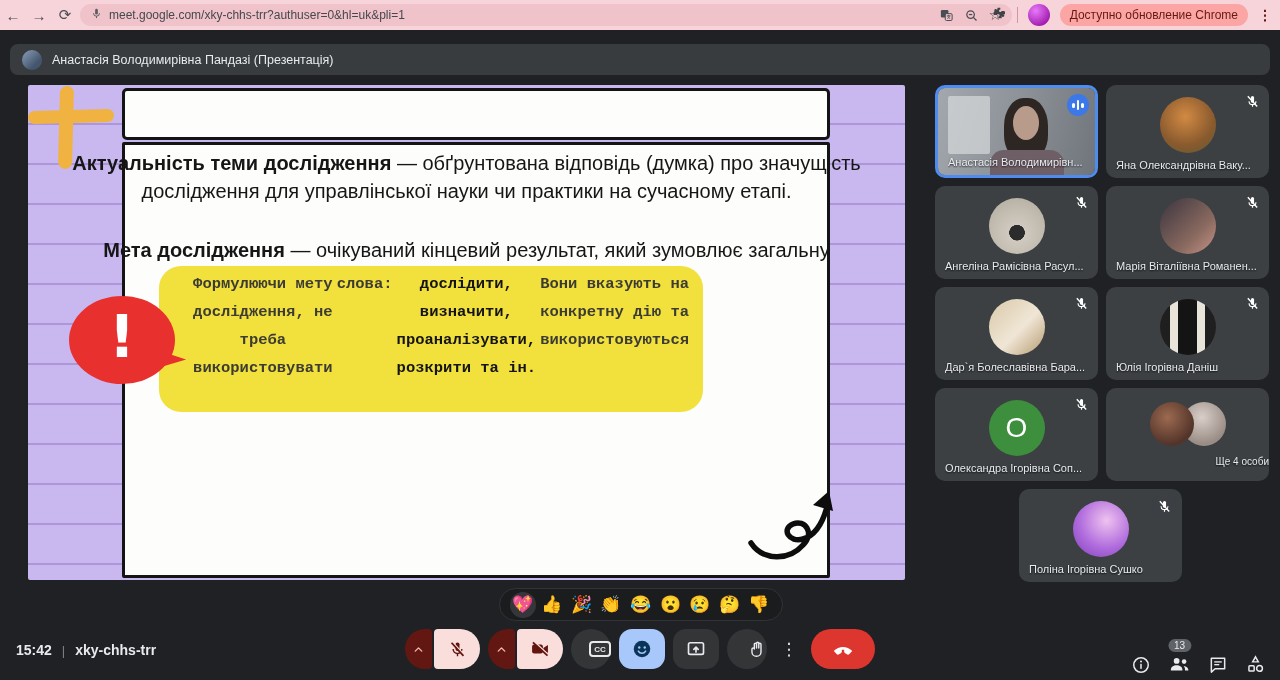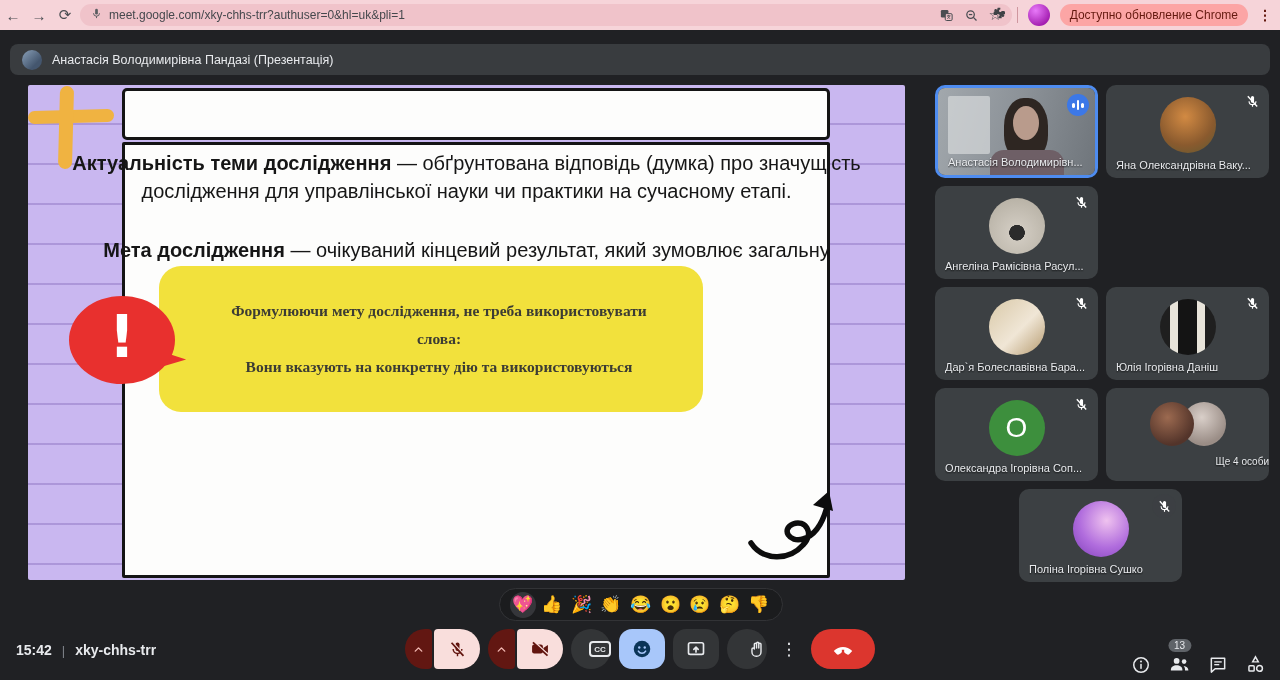--- a/index.html
+++ b/index.html
@@ -29,21 +29,21 @@
            background-image:repeating-linear-gradient(180deg, transparent 0 38px, rgba(105,75,165,.30) 38px 40px); border-radius:2px; }
   .cross-h { position:absolute; left:0px; top:25px; width:86px; height:13px; background:#f0b341; border-radius:7px; transform:rotate(-1.5deg); }
   .cross-v { position:absolute; left:31px; top:1px; width:14px; height:83px; background:#f0b341; border-radius:7px; transform:rotate(1.5deg); }
   .slide-head { position:absolute; left:94px; top:3px; width:708px; height:52px; background:#fdfdfc; border:3px solid #141414; border-radius:5px; }
   .slide-main { position:absolute; left:94px; top:57px; width:708px; height:436px; background:#fdfdfc; border:3px solid #141414; border-radius:2px; }
   .sl-p { position:absolute; left:8px; right:8px; text-align:center; font-size:20px; line-height:28px; color:#161616;margin-top:9px; }
   .sl-p1 { top:55px; }
   .sl-p2 { top:142px; }
   .sl-p b { font-weight:bold; }
   .warn-box { position:absolute; left:131px; top:181px; width:544px; height:146px; background:#f2e13c; border-radius:22px;
-              display:flex; flex-direction:column; justify-content:center; text-align:center; font-family:Liberation Serif, serif;
+              display:flex; flex-direction:row; justify-content:center; text-align:center; font-family:Liberation Mono, monospace;
               font-size:15.5px; line-height:28px; font-weight:700; color:#3c3c34; padding:4px 14px 4px 30px; }
   .warn-box .w-strong { color:#141414; font-weight:800; }
   .alert-bubble { position:absolute; left:41px; top:211px; width:106px; height:88px; background:#e8302e; border-radius:50%;
                   display:flex; align-items:center; justify-content:center; }
   .alert-bubble .bang { color:#fff; font-size:58px; font-weight:800; font-family:"DejaVu Sans",sans-serif; line-height:1; padding-bottom:6px; }
   .bubble-tail { position:absolute; left:130px; top:270px; width:0; height:0; border-left:26px solid #e8302e; border-bottom:18px solid transparent; transform:rotate(18deg); }
   .doodle-arrow { position:absolute; left:717px; top:390px; }
 
   
   .tile { position:absolute; width:163px; height:93px; background:#3c4043; border-radius:10px; overflow:hidden; cursor:pointer; }
@@ -155,20 +155,21 @@
     <div class="cross-v"></div>
     <div class="slide-head"></div>
     <div class="slide-main"></div>
 
     <p class="sl-p sl-p1"><b>Актуальність теми дослідження</b><span> — обґрунтована відповідь (думка) про значущість дослідження для управлінської науки чи практики на сучасному етапі.</span></p>
     <p class="sl-p sl-p2"><b>Мета дослідження</b><span> — очікуваний кінцевий результат, який зумовлює загальну спрямованість і логіку дослідження (одне речення</span></p>
 
     <div class="warn-box">
       <div>Формулюючи мету дослідження, не треба використовувати</div>
       <div>слова:</div>
+      <div class="w-strong">дослідити, визначити, проаналізувати, розкрити та ін.</div>
       <div>Вони вказують на конкретну дію та використовуються</div>
     </div>
     <div class="bubble-tail"></div>
     <div class="alert-bubble">
       <span class="bang">!</span>
     </div>
 
     <div class="doodle-arrow">
       <svg width="100" height="95" viewBox="0 0 100 95">
         <path d="M6 68 C18 86 44 86 58 70 C70 58 60 44 48 49 C36 54 44 68 58 64 C72 60 79 45 83 28" fill="none" stroke="#0d0d0d" stroke-width="5.5" stroke-linecap="round"></path>
@@ -211,20 +212,32 @@
       <svg width="15" height="15" viewBox="0 0 24 24">
           <rect x="9.5" y="3" width="5" height="11" rx="2.5" fill="#fff"></rect>
           <path d="M6.5 11.5a5.5 5.5 0 0 0 11 0" fill="none" stroke="#fff" stroke-width="1.8"></path>
           <line x1="12" y1="17" x2="12" y2="20.5" stroke="#fff" stroke-width="1.8"></line>
           <line x1="4.5" y1="3.5" x2="19.5" y2="20" stroke="#fff" stroke-width="2.2"></line>
         </svg>
     </div>
     <div class="tile-name">Ангеліна Рамісівна Расул...</div>
   </div>
 
+  <div class="tile" style="left:1106px; top:186px;">
+    <div class="avatar av-maria"></div>
+    <div class="mic-off-badge">
+      <svg width="15" height="15" viewBox="0 0 24 24">
+          <rect x="9.5" y="3" width="5" height="11" rx="2.5" fill="#fff"></rect>
+          <path d="M6.5 11.5a5.5 5.5 0 0 0 11 0" fill="none" stroke="#fff" stroke-width="1.8"></path>
+          <line x1="12" y1="17" x2="12" y2="20.5" stroke="#fff" stroke-width="1.8"></line>
+          <line x1="4.5" y1="3.5" x2="19.5" y2="20" stroke="#fff" stroke-width="2.2"></line>
+        </svg>
+    </div>
+    <div class="tile-name">Марія Віталіївна Романен...</div>
+  </div>
 
   <div class="tile" style="left:935px; top:287px;">
     <div class="avatar av-darya"></div>
     <div class="mic-off-badge">
       <svg width="15" height="15" viewBox="0 0 24 24">
           <rect x="9.5" y="3" width="5" height="11" rx="2.5" fill="#fff"></rect>
           <path d="M6.5 11.5a5.5 5.5 0 0 0 11 0" fill="none" stroke="#fff" stroke-width="1.8"></path>
           <line x1="12" y1="17" x2="12" y2="20.5" stroke="#fff" stroke-width="1.8"></line>
           <line x1="4.5" y1="3.5" x2="19.5" y2="20" stroke="#fff" stroke-width="2.2"></line>
         </svg>

